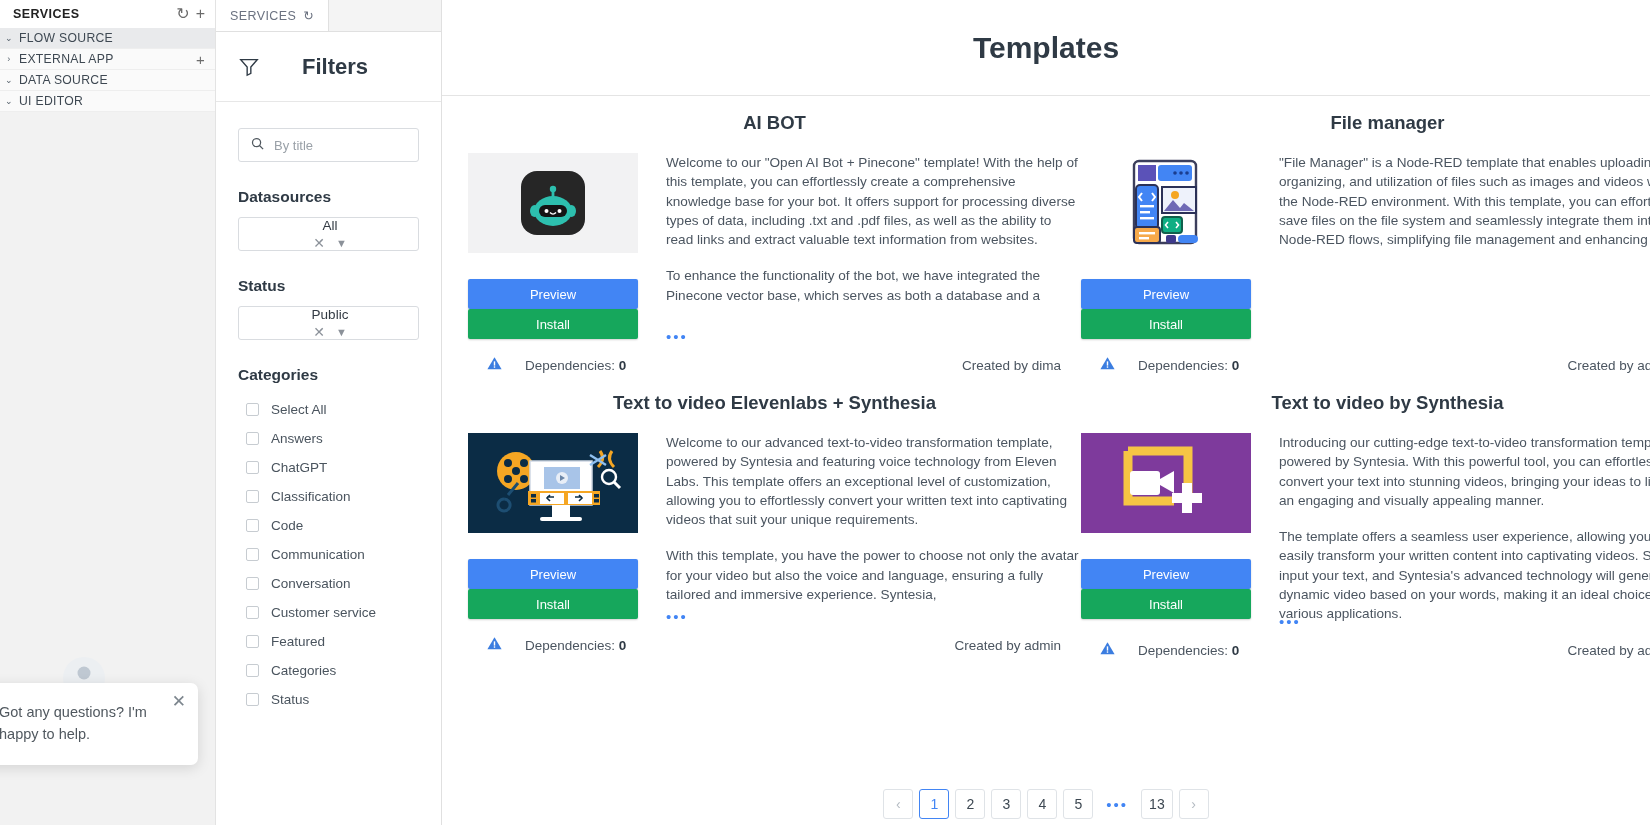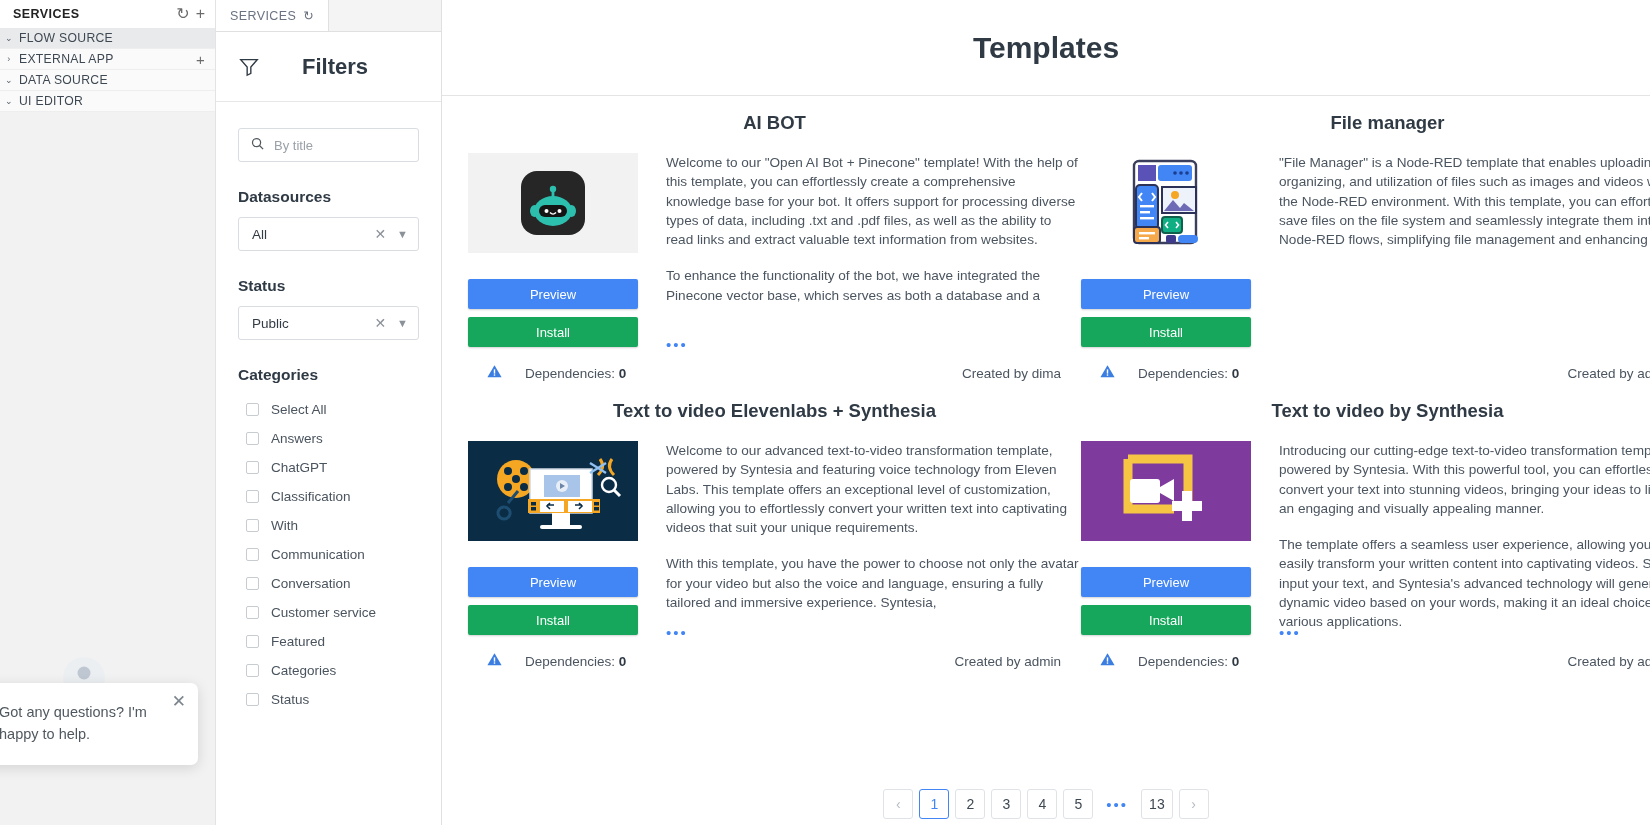--- a/index.html
+++ b/index.html
@@ -44,21 +44,21 @@
 
   .search-box { height: 34px; border: 1px solid #d9dce0; border-radius: 3px; display: flex;
                 align-items: center; gap: 9px; padding: 0 11px; margin-bottom: 26px; }
   .search-box input { border: none; outline: none; font-size: 13px; width: 100%;
                       font-family: "Liberation Sans", sans-serif; color: #333; background: transparent; }
   .search-box input::placeholder { color: #9aa1a8; }
 
   .group-label { font-size: 15.5px; font-weight: bold; color: #2f3a45; margin-bottom: 11px; }
   .select { height: 34px; border: 1px solid #d9dce0; border-radius: 3px; display: flex;
             align-items: center; padding: 0 10px 0 13px; justify-content: space-between;
-            margin-bottom: 26px; }
+            margin-bottom: 26px; flex-direction: column; }
   .select-val { font-size: 13.5px; color: #333b44; }
   .select-icons { display: flex; align-items: center; gap: 11px; color: #8b9199; }
   .sel-x { font-size: 14px; line-height: 1; }
   .sel-chev { font-size: 11px; line-height: 1; }
 
   .cat-list { margin-top: 6px; }
   .cat-row { display: flex; align-items: center; gap: 12px; height: 29px; padding-left: 8px; }
   .cbox { width: 13px; height: 13px; border: 1px solid #c7ccd1; border-radius: 2px; background: #fff;
           flex: 0 0 13px; }
   .cat-label { font-size: 13.5px; color: #4a545e; }
@@ -78,21 +78,21 @@
   .card-left { width: 170px; flex: 0 0 170px; }
   .thumb { width: 170px; height: 100px; display: flex; align-items: center; justify-content: center;
            overflow: hidden; }
   .thumb.grey { background: #f2f2f3; }
   .thumb.dark { background: #0b2c45; }
   .thumb.purple { background: #7e3a9c; }
   .btn { width: 170px; height: 30px; border: none; border-radius: 2px; color: #ffffff;
          font-size: 13px; font-family: "Liberation Sans", sans-serif; cursor: pointer;
          box-shadow: 0 1px 2px rgba(0,0,0,.18); }
   .btn-preview { background: #4285f4; margin-top: 26px; }
-  .btn-install { background: #16a75c; margin-top: 8px; }
+  .btn-install { background: #16a75c; }
   .card-right { flex: 1; position: relative; min-width: 0; }
   .desc { font-size: 13.6px; line-height: 19.3px; color: #4b5560; }
   .desc p + p { margin-top: 17px; }
   .ellipsis { color: #4285f4; font-size: 15px; letter-spacing: 2px; position: absolute;
               left: 0; bottom: -6px; }
   .card-foot { display: flex; align-items: center; justify-content: space-between;
                margin-top: 16px; padding-right: 20px; }
   .deps { display: flex; align-items: center; gap: 22px; padding-left: 18px; }
   .deps-text { font-size: 13.5px; color: #4b5560; }
   .deps-text b { color: #2f3a45; }
@@ -220,21 +220,21 @@
         <div class="cat-row">
             <span class="cbox"></span>
             <span class="cat-label">ChatGPT</span>
           </div>
         <div class="cat-row">
             <span class="cbox"></span>
             <span class="cat-label">Classification</span>
           </div>
         <div class="cat-row">
             <span class="cbox"></span>
-            <span class="cat-label">With</span>
+            <span class="cat-label">Code</span>
           </div>
         <div class="cat-row">
             <span class="cbox"></span>
             <span class="cat-label">Communication</span>
           </div>
         <div class="cat-row">
             <span class="cbox"></span>
             <span class="cat-label">Conversation</span>
           </div>
         <div class="cat-row">

